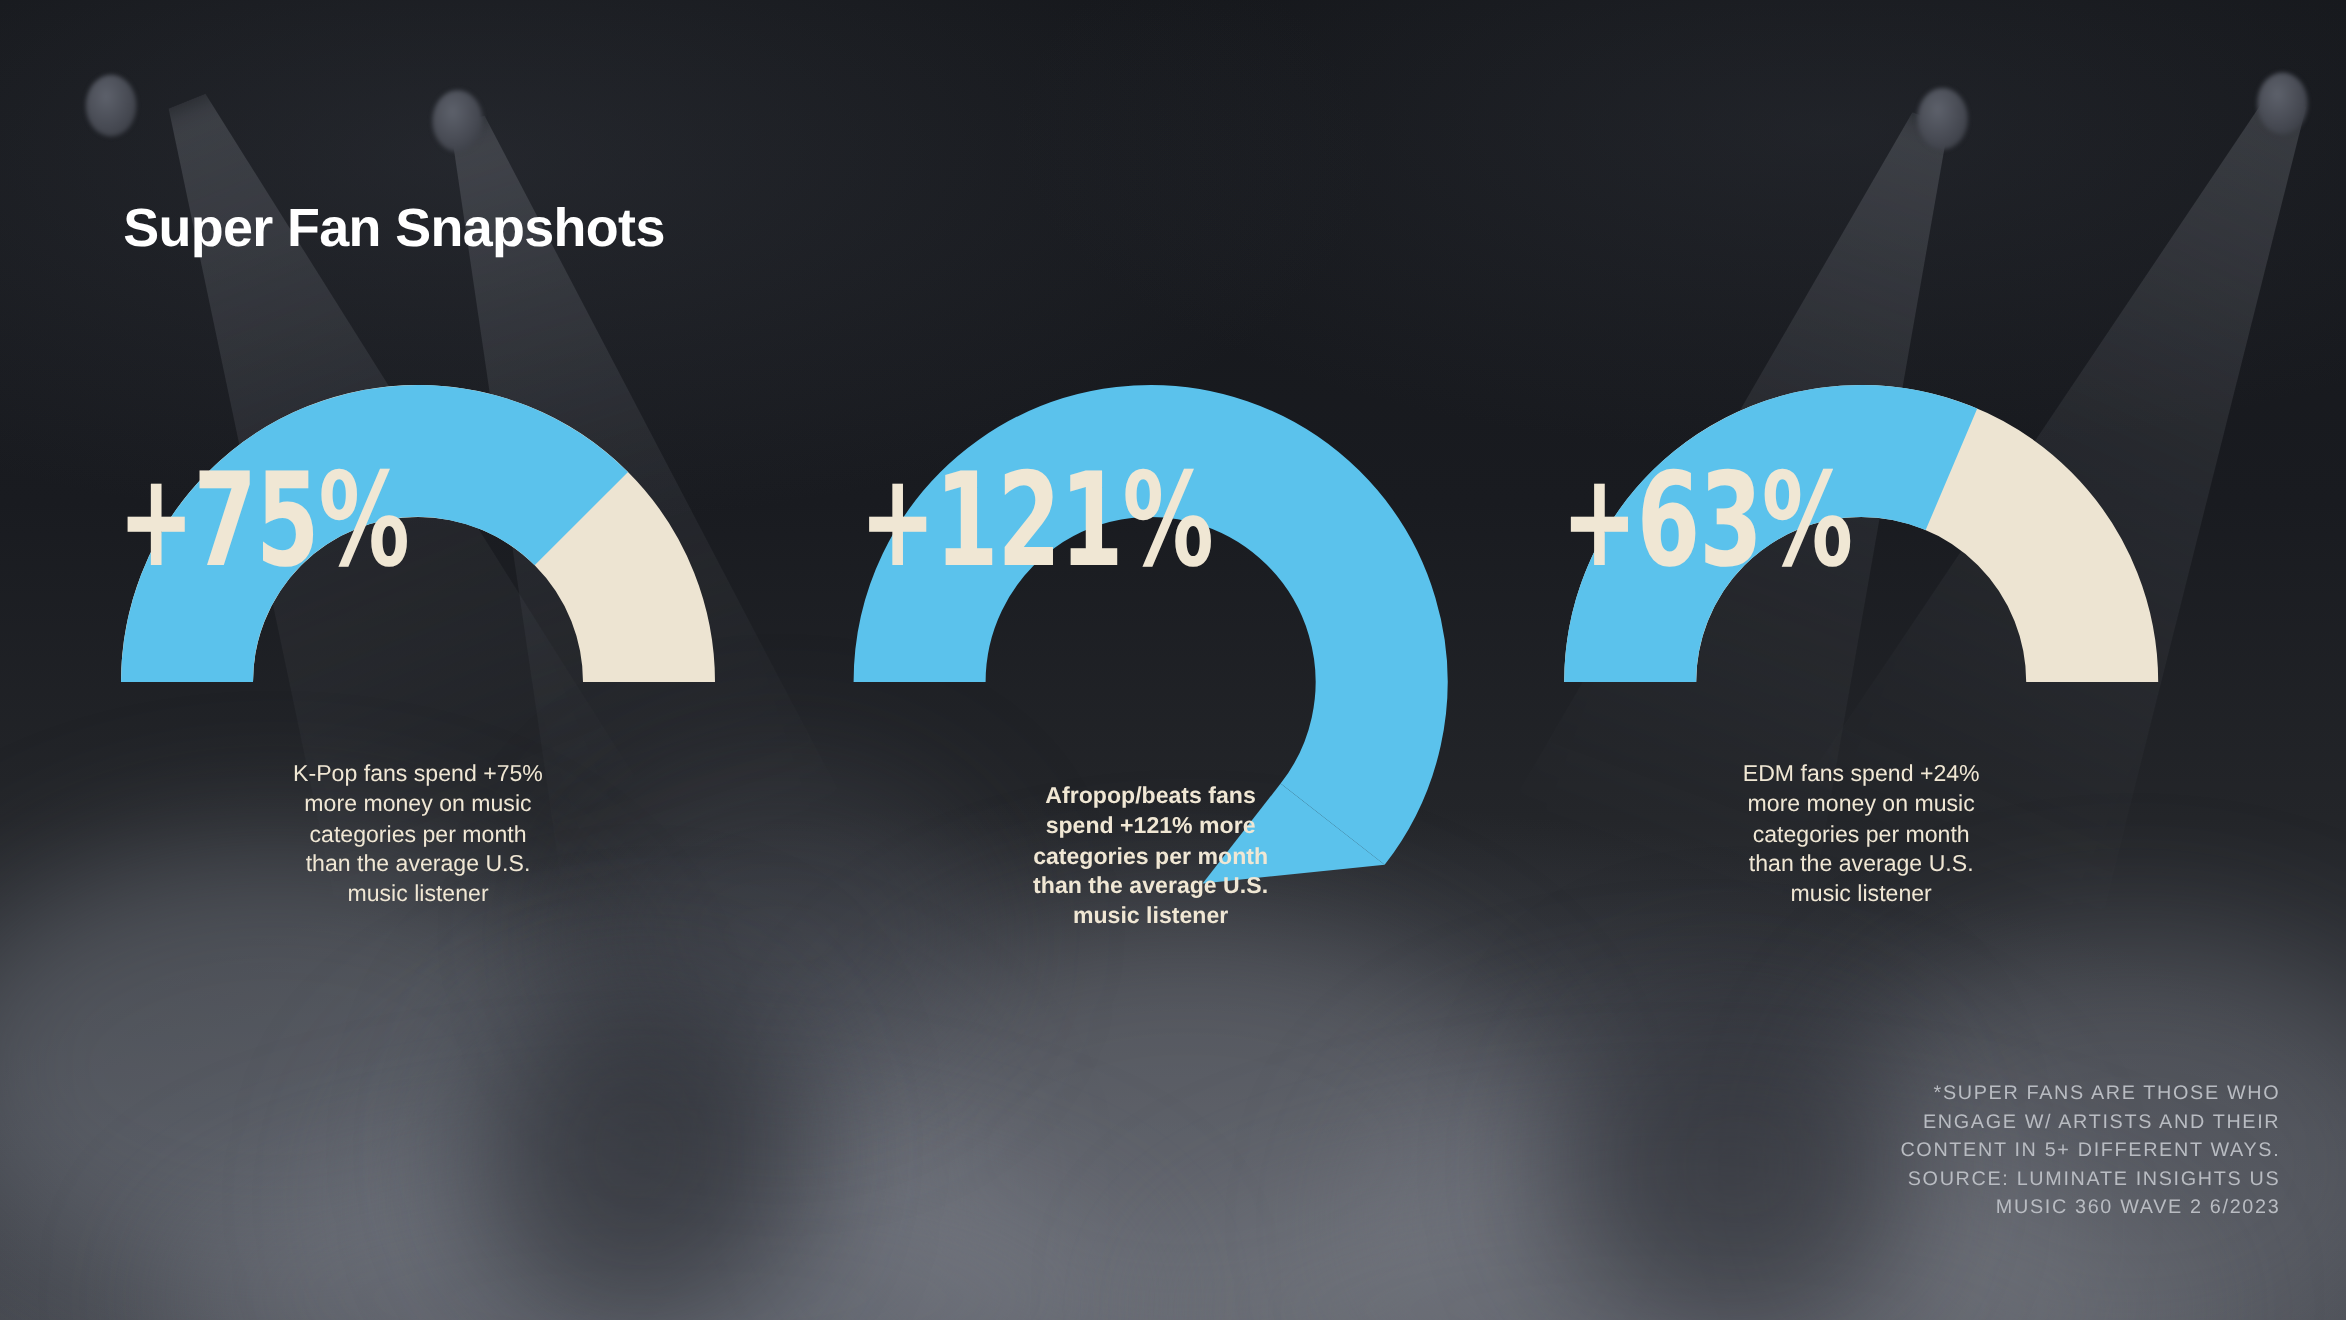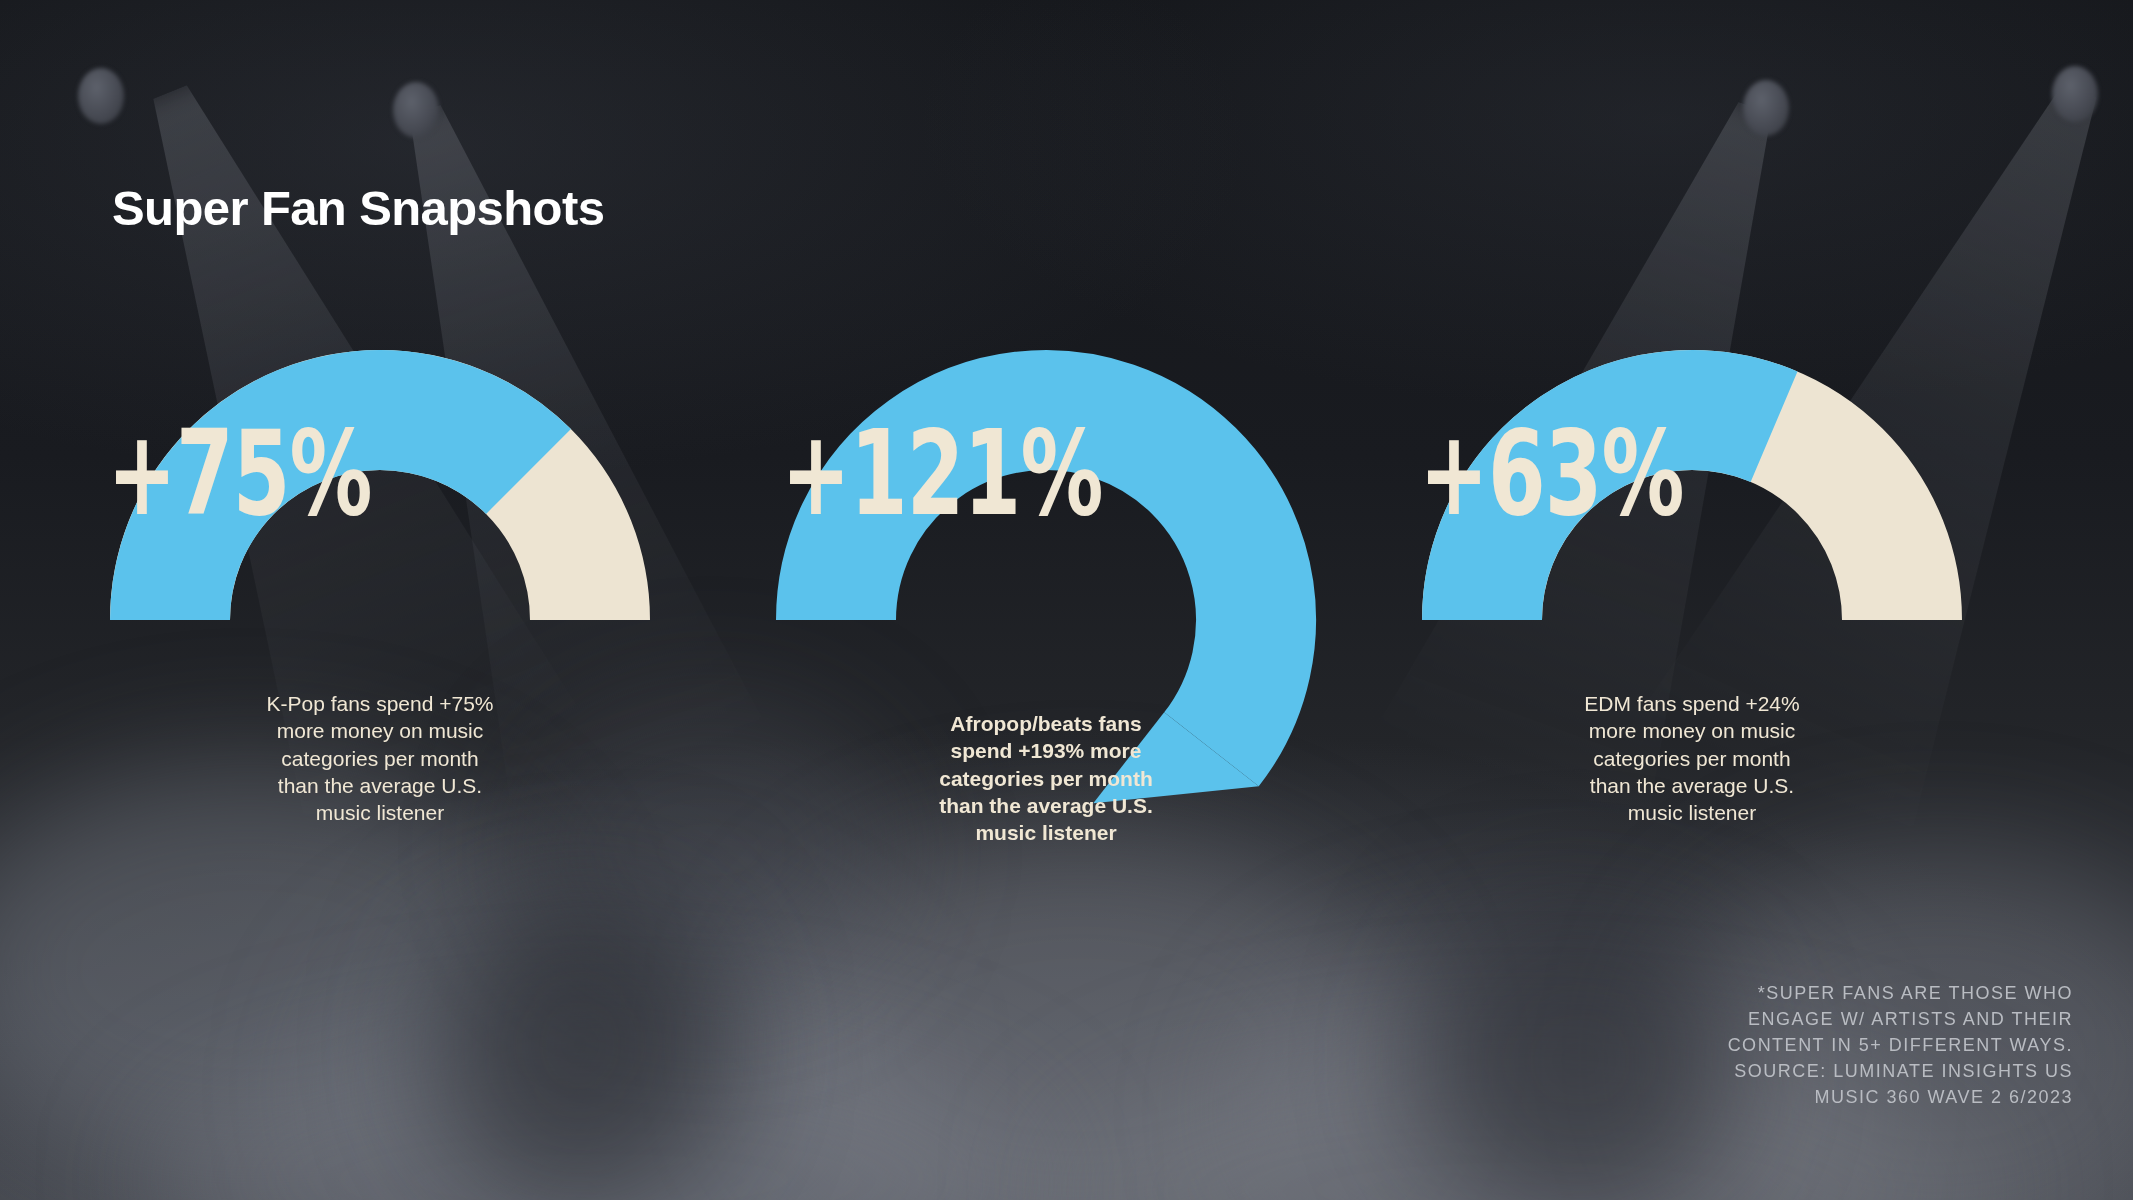--- a/index.html
+++ b/index.html
@@ -170,21 +170,21 @@
       <polygon fill="#5BC2EC" points="428.2016130410083,382.34922129884876 522.762903473815,456.2285983379277 357.27741108349244,473.12806011434316"></polygon>
     </g>
   </svg>
 
   <div class="gauge-value" style="top:95px;">
     <span class="num">+121%</span>
   </div>
 
   <div class="gauge-caption" style="top:380px;font-weight:bold;">
     <div>Afropop/beats fans</div>
-    <div>spend +193% more</div>
+    <div>spend +121% more</div>
     <div>categories per month</div>
     <div>than the average U.S.</div>
     <div>music listener</div>
   </div>
 </div>
 
 <div class="gauge-group" style="left:1382px; top:330px; width:620px;">
   <svg class="gauge-svg" width="620" height="360" viewBox="0 0 620 360">
     <g>
       <path fill="none" stroke="#EDE4D2" stroke-width="120" stroke-linecap="butt" d="M 100 290 A 210 210 0 0 1 520 290"></path>

